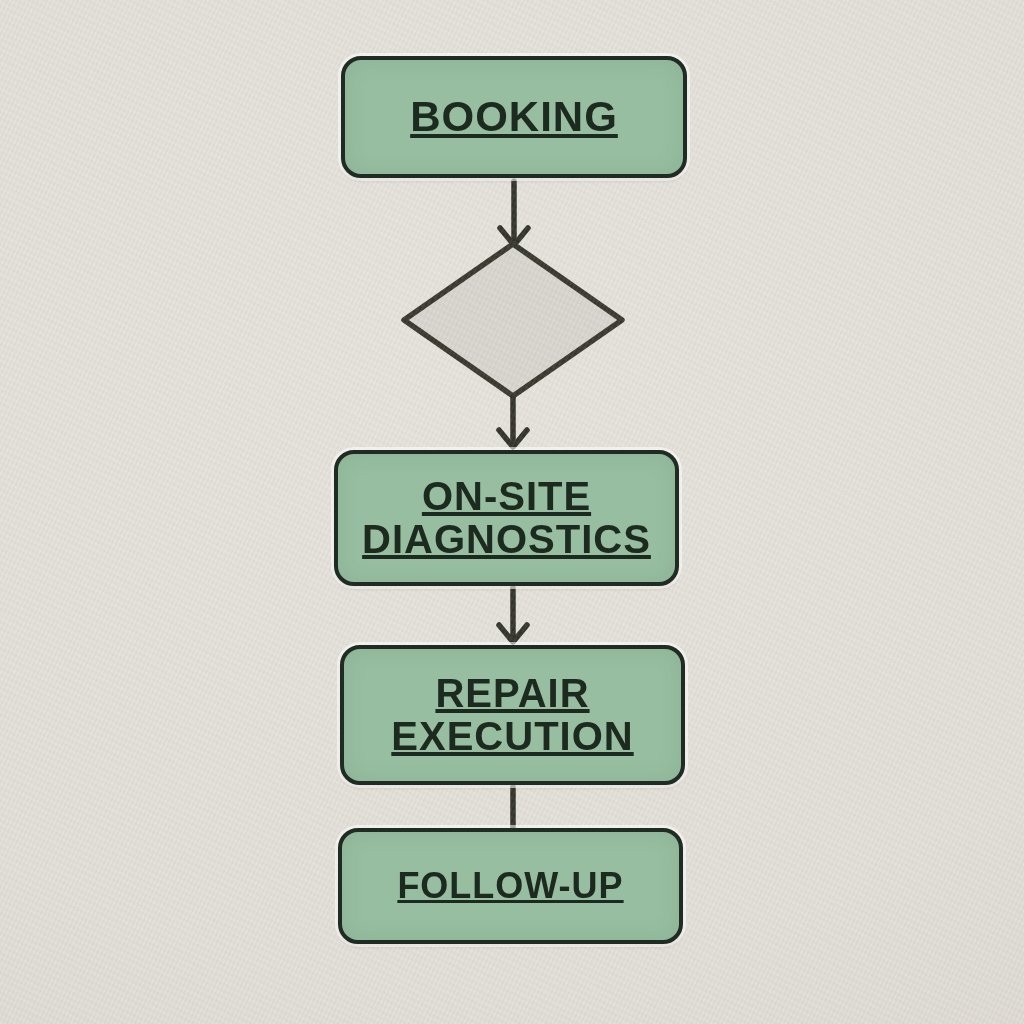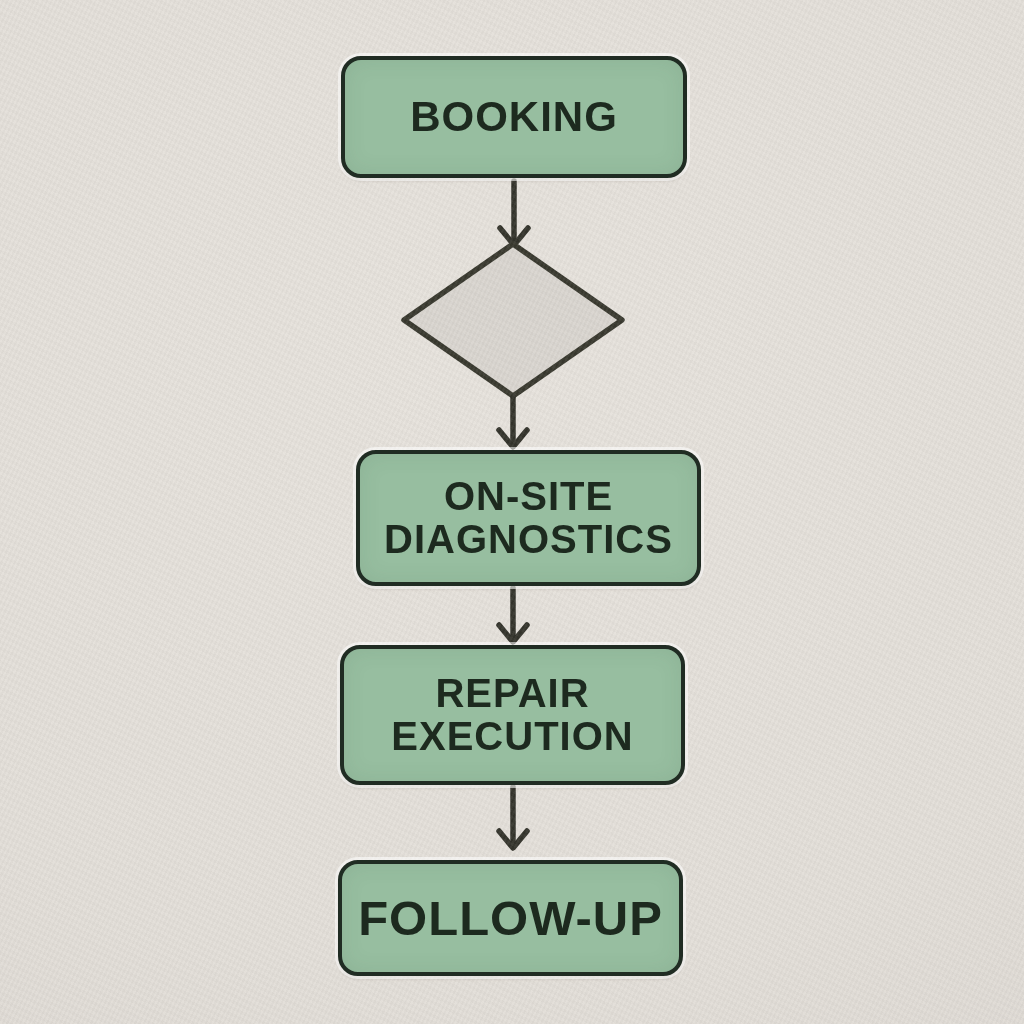--- a/index.html
+++ b/index.html
@@ -45,26 +45,27 @@
     text-align: center;
     color: #1d2a1f;
     font-weight: 700;
     letter-spacing: 1px;
     line-height: 1.08;
     box-shadow:
       0 0 0 3px rgba(255,255,255,0.55),
       0 3px 3px rgba(120,110,100,0.25),
       inset 0 0 22px rgba(50,80,55,0.10);
     z-index: 2;
+    text-decoration: underline;
   }
   .node-label { padding: 0 14px; }
   #node-booking    { left: 341px; top:  56px; width: 346px; height: 122px; font-size: 42px; }
-  #node-diagnostics{ left: 356px; top: 450px; width: 345px; height: 136px; font-size: 40px; }
+  #node-diagnostics{ left: 334px; top: 450px; width: 345px; height: 136px; font-size: 40px; }
   #node-repair     { left: 340px; top: 645px; width: 345px; height: 140px; font-size: 40px; justify-content: flex-end; }
-  #node-followup   { left: 338px; top: 860px; width: 345px; height: 116px; font-size: 49px; }
+  #node-followup   { left: 338px; top: 828px; width: 345px; height: 116px; font-size: 36px; }
 </style>
 </head>
 <body>
 
 <div class="canvas">
 
   <svg class="connector-layer" viewBox="0 0 1024 1024" xmlns="http://www.w3.org/2000/svg">
 
     <g stroke="#34342c" stroke-width="5.5" fill="none" stroke-linecap="round" stroke-linejoin="round">
       <line x1="514" y1="181" x2="514" y2="243"></line>

